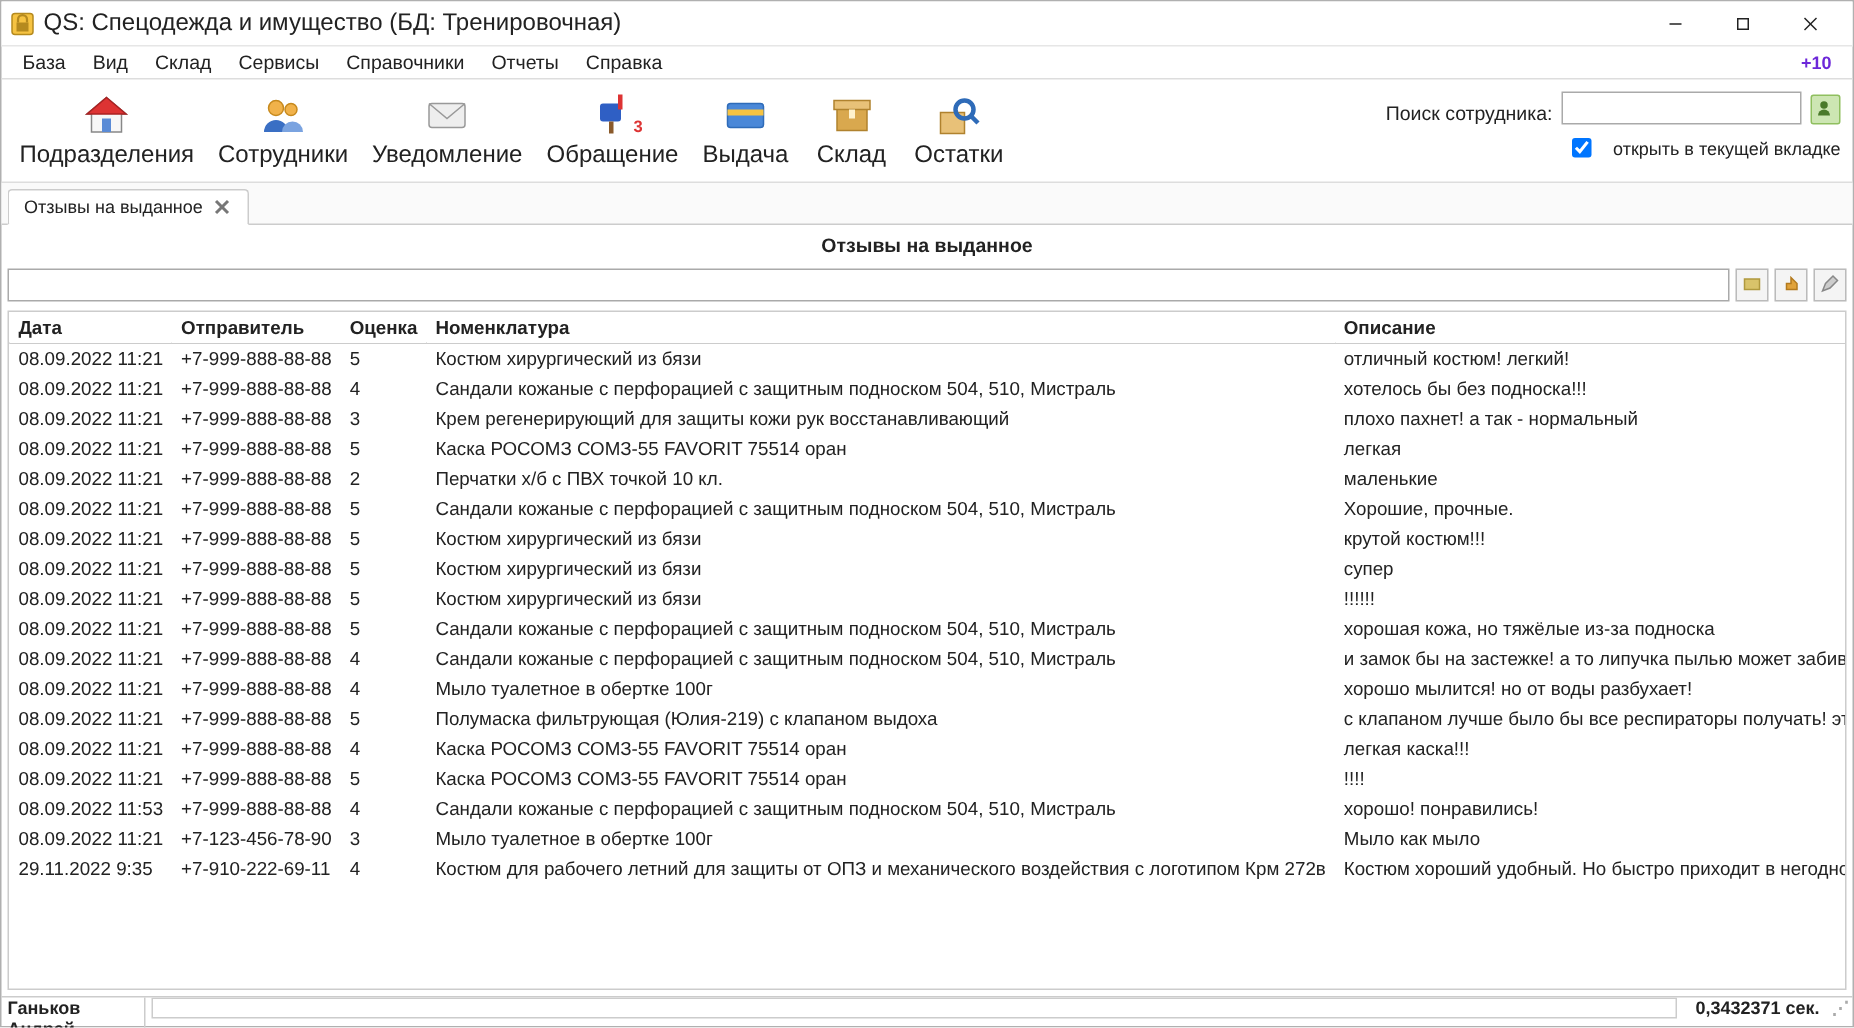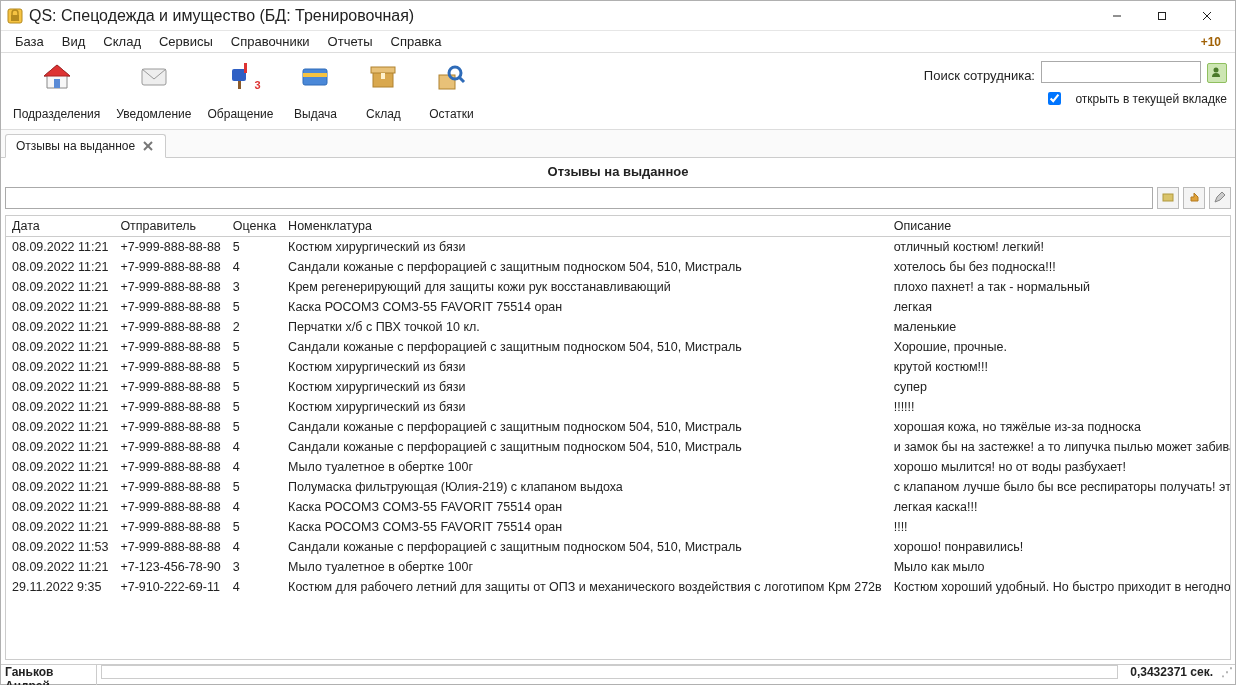--- a/index.html
+++ b/index.html
@@ -22,48 +22,48 @@
   .titlebar .title { flex: 0 0 auto; font-size: 16px; }
   .titlebar .spacer { flex: 1; }
   .titlebar .win-btn { width: 45px; height: 29px; display: flex; align-items: center; justify-content: center; }
   .titlebar .win-btn svg { width: 10px; height: 10px; }
   
   .menubar {
     height: 22px; display: flex; align-items: center; padding: 0 6px; gap: 2px;
     border-bottom: 1px solid #ddd; font-size: 13px;
   }
   .menubar .menu-item { padding: 16px 8px; }
-  .menubar .badge { margin-left: auto; color: #a16207; font-weight: 600; padding-right: 8px; font-size: 12px;}
+  .menubar .badge { margin-left: auto; color: #6d28d9; font-weight: 600; padding-right: 8px; font-size: 12px;}
   
   .toolbar-wrap { display: flex; align-items: flex-start; padding: 6px 8px; border-bottom: 1px solid #ddd;}
   .toolbar { display: flex; gap: 8px; }
   .tool-btn { display: flex; flex-direction: column; align-items: center; justify-content: flex-start; width: auto; min-width: 60px; padding: 2px 4px; position: relative;}
   .tool-btn .icon { width: 32px; height: 32px; display:flex; align-items:center; justify-content:center; }
-  .tool-btn .label { font-size: 12px; margin-top: 14px; text-align:center; white-space: nowrap;}
+  .tool-btn .label { font-size: 16px; margin-top: 2px; text-align:center; white-space: nowrap;}
   .tool-btn .mini-badge { position:absolute; top:20px; left:50%; margin-left:14px; color:#d33; font-size:11px; font-weight:600;}
   .toolbar-right { margin-left: auto; display:flex; flex-direction:column; align-items:flex-end; gap:6px; padding-top:2px;}
   .search-row { display:flex; align-items:flex-end; gap:6px;}
   .search-row label { font-size: 13px;}
   .search-row input[type=text] { width: 160px; height: 22px; border:1px solid #aaa; padding:1px 4px; font-size:12px;}
   .search-row .go-btn { width:20px; height:20px; background:#cde6b3; border:1px solid #8fbf5f; border-radius:2px; display:flex; align-items:center; justify-content:center;}
   .check-row { display:flex; align-items:center; gap:11px; font-size:12px;}
   
   .tabstrip { height: 28px; display:flex; align-items:flex-end; padding-left:4px; background:#fafafa; border-bottom:1px solid #ccc;}
   .tab { display:flex; align-items:center; gap:6px; padding:4px 10px; border:1px solid #ccc; border-bottom:1px solid #fff; background:#fff; border-radius:3px 3px 0 0; font-size:12px; position:relative; top:1px;}
   .tab .close-icon { width:14px; height:14px; display:flex; align-items:center; justify-content:center; color:#777;}
   
   .section-title { text-align:center; font-weight:600; padding:6px 0; font-size:13px;}
   
   .list-search-row { display:flex; align-items:center; gap:4px; padding:2px 4px 6px 4px;}
   .list-search-row input { flex:1; border:1px solid #aaa; height:22px; padding:1px 4px;}
   .list-search-row .mini-btn { width:22px; height:22px; border:1px solid #bbb; background:#f4f4f4; display:flex; align-items:center; justify-content:center;}
   
   .grid { flex:1; display:flex; flex-direction:column; border:1px solid #ccc; margin:0 4px 4px 4px; overflow:auto; }
   .grid table { width:100%; border-collapse:collapse; font-size:12.5px;}
-  .grid th { text-align:left; font-weight:400; padding:3px 6px; border-bottom:1px solid #ccc; background:#fff; position:sticky; top:0;}
+  .grid th { text-align:left; font-weight:700; padding:3px 6px; border-bottom:1px solid #ccc; background:#fff; position:sticky; top:0;}
   .grid td { padding:3px 6px; white-space:nowrap; overflow:hidden; text-overflow:ellipsis;}
   .col-date { width:95px;}
   .col-sender { width:110px;margin-left:31px;}
   .col-rating { width:18px; text-align:left;}
   .col-item { width:575px;}
   .col-desc { }
   
   .statusbar { height:20px; border-top:1px solid #ccc; display:flex; align-items:flex-start; font-size:12px; padding:0 4px; gap:4px;font-weight:bold;}
   .statusbar .user { width:92px; border-right:1px solid #ccc; padding-right:4px;}
   .statusbar .progress { flex:1; height:14px; border:1px solid #ccc; background:#fff;}
@@ -122,20 +122,31 @@
               <polygon points="16,4 29,15 26,15 26,27 6,27 6,15 3,15" fill="#f7f7f7" stroke="#888"></polygon>
               <polygon points="16,4 29,15 3,15" fill="#d33" stroke="#a22"></polygon>
               <rect x="13" y="18" width="6" height="9" fill="#5a8bd6"></rect>
             </svg>
           </span>
         <span class="label">Подразделения</span>
       </div>
       <div class="tool-btn">
         <span class="icon">
             <svg viewBox="0 0 32 32">
+              <circle cx="11" cy="11" r="5" fill="#f1b24a" stroke="#c78a1e"></circle>
+              <path d="M3 27 a8 8 0 0 1 16 0 Z" fill="#3a6fc4"></path>
+              <circle cx="21" cy="12" r="4" fill="#f1b24a" stroke="#c78a1e"></circle>
+              <path d="M15 27 a7 7 0 0 1 14 0 Z" fill="#7aa3e0"></path>
+            </svg>
+          </span>
+        <span class="label">Сотрудники</span>
+      </div>
+      <div class="tool-btn">
+        <span class="icon">
+            <svg viewBox="0 0 32 32">
               <rect x="4" y="8" width="24" height="16" rx="2" fill="#eee" stroke="#999"></rect>
               <polyline points="4,8 16,18 28,8" fill="none" stroke="#999"></polyline>
             </svg>
           </span>
         <span class="label">Уведомление</span>
       </div>
       <div class="tool-btn">
         <span class="icon">
             <svg viewBox="0 0 32 32">
               <rect x="8" y="8" width="14" height="12" rx="2" fill="#2f5fc4"></rect>

